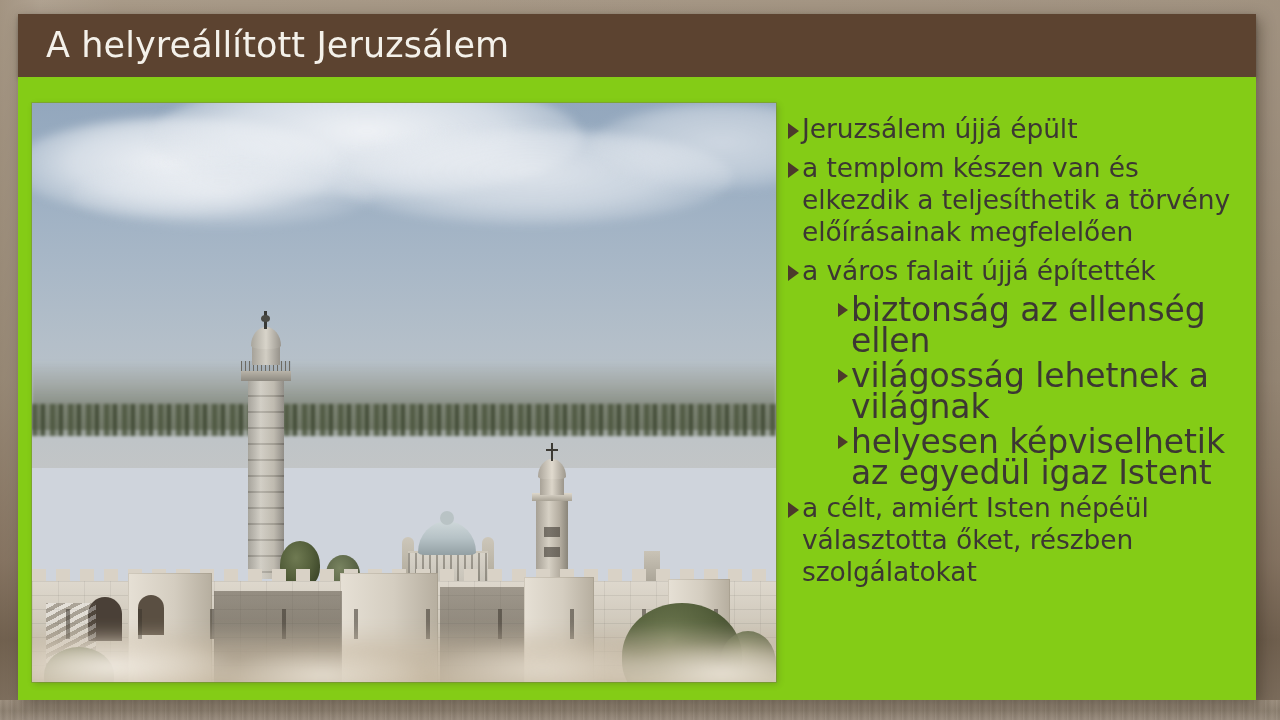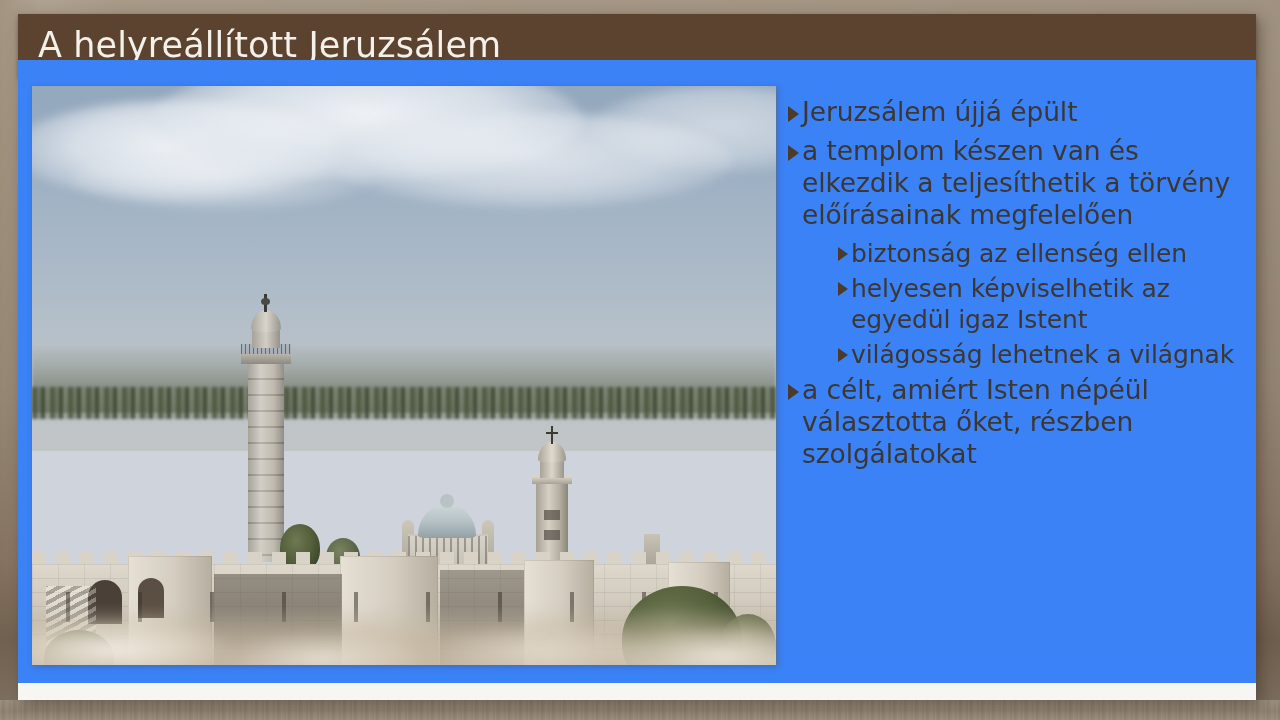--- a/index.html
+++ b/index.html
@@ -62,39 +62,39 @@
     position: absolute;
     left: 0;
     top: 0;
     width: 1238px;
     height: 63px;
     background: #5c4330;
     box-shadow: 0 2px 4px rgba(0,0,0,0.25);
   }
   #title-text {
     position: absolute;
-    left: 20px;
+    left: 28px;
     top: 6px;
     font-size: 35px;
     font-weight: 400;
     color: #f4f1ea;
     letter-spacing: 0.1px;
     white-space: nowrap;
     font-family: "DejaVu Sans", "Liberation Sans", sans-serif;
     line-height: 50px;
   }
 
   
   #content {
     position: absolute;
     left: 0;
-    top: 46px;
+    top: 63px;
     width: 1238px;
     height: 623px;
-    background: #3b82f6;
+    background: #84cc16;
   }
 
   
   #photo-frame {
     position: absolute;
     left: 14px;
     top: 26px;
     width: 744px;
     height: 579px;
     background: #cfd4dc;
@@ -375,21 +375,21 @@
   }
 
   .btext {
     flex: 1 1 auto;
     font-size: 26.5px;
     line-height: 32px;
     color: #3c3733;
     font-weight: 400;
     letter-spacing: -0.1px;
   }
-  .lvl2 .btext { font-size: 25px; line-height: 31px; }
+  .lvl2 .btext { font-size: 33px; line-height: 31px; }
 </style>
 </head>
 <body>
 
 <div id="backdrop"></div>
 <div id="backdrop-wood"></div>
 
 <div id="slide">
 
   <div id="title-bar">
@@ -466,34 +466,38 @@
       <div class="b-row lvl1">
         <span class="marker"></span>
         <span class="btext">Jeruzsálem újjá épült</span>
       </div>
 
       <div class="b-row lvl1">
         <span class="marker"></span>
         <span class="btext">a templom készen van és elkezdik a teljesíthetik a törvény előírásainak megfelelően</span>
       </div>
 
+      <div class="b-row lvl1">
+        <span class="marker"></span>
+        <span class="btext">a város falait újjá építették</span>
+      </div>
 
       <div class="b-row lvl2">
         <span class="marker"></span>
         <span class="btext">biztonság az ellenség ellen</span>
       </div>
 
       <div class="b-row lvl2">
         <span class="marker"></span>
+        <span class="btext">világosság lehetnek a világnak</span>
+      </div>
+
+      <div class="b-row lvl2">
+        <span class="marker"></span>
         <span class="btext">helyesen képviselhetik az egyedül igaz Istent</span>
-      </div>
-
-      <div class="b-row lvl2">
-        <span class="marker"></span>
-        <span class="btext">világosság lehetnek a világnak</span>
       </div>
 
       <div class="b-row lvl1">
         <span class="marker"></span>
         <span class="btext">a célt, amiért Isten népéül választotta őket, részben szolgálatokat</span>
       </div>
 
     </div>
 
   </div>

